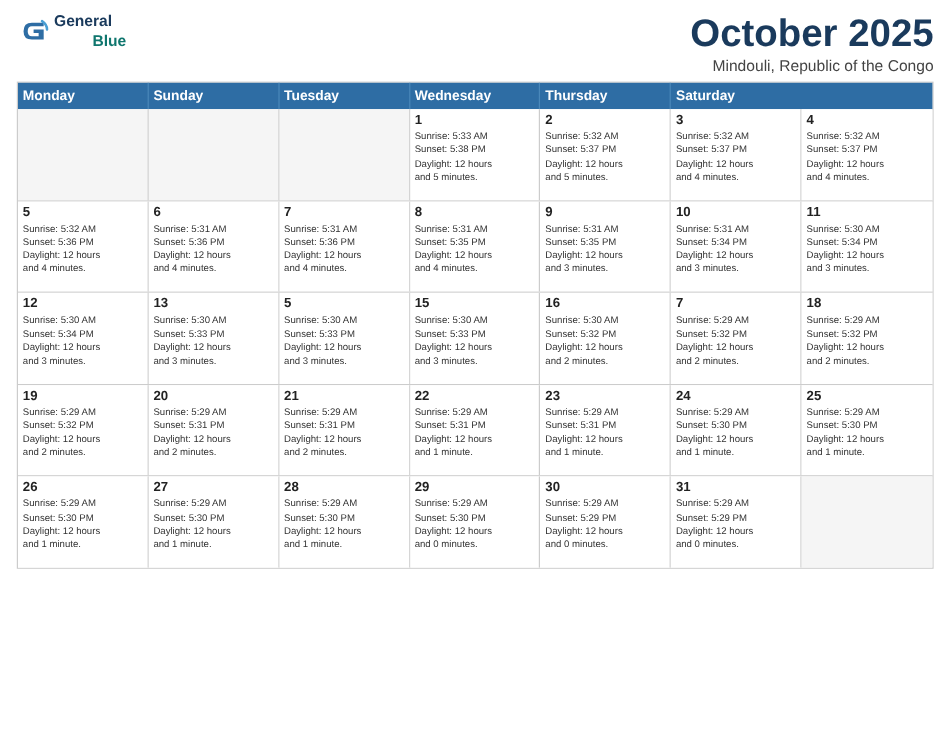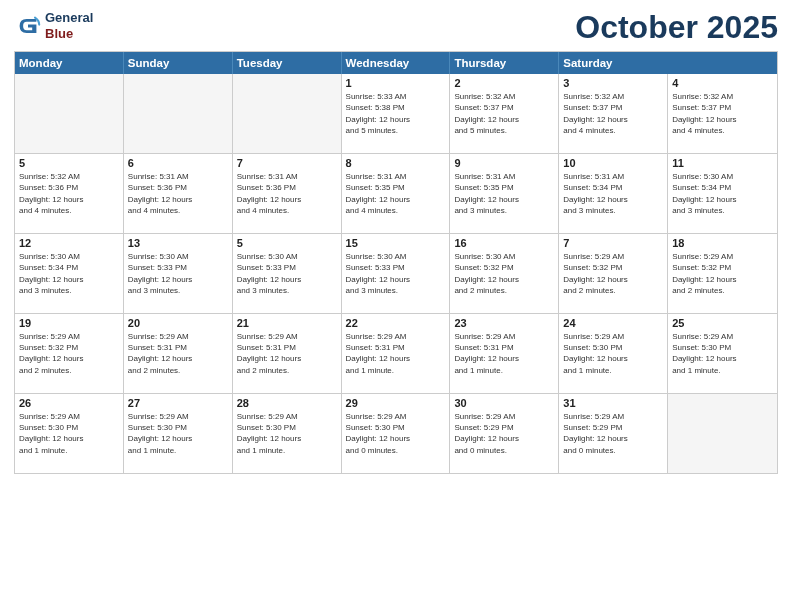--- a/index.html
+++ b/index.html
@@ -115,25 +115,26 @@
 <div class="page">
   <div class="header">
     <div class="logo">
       <svg class="logo-icon" viewBox="0 0 40 40" xmlns="http://www.w3.org/2000/svg">
         <rect width="40" height="40" fill="white"></rect>
         <path d="M8 20 Q8 10 18 10 L32 10 L32 14 L18 14 Q13 14 13 20 Q13 26 18 26 L26 26 L26 22 L20 22 L20 18 L32 18 L32 30 L18 30 Q8 30 8 20Z" fill="#2e6da4"></path>
         <path d="M30 8 Q36 12 36 18" stroke="#4a9fd4" stroke-width="3" fill="none" stroke-linecap="round"></path>
       </svg>
       <div class="logo-text">
         <div>General</div>
-        <div style="color:#7f1d1d;">Blue</div>
+        <div style="color:#0f766e;margin-left:32px;">Blue</div>
       </div>
     </div>
     <div class="title-block">
       <div class="month-title">October 2025</div>
+      <div class="location">Mindouli, Republic of the Congo</div>
     </div>
   </div>
 
   <div class="calendar">
     <div class="cal-header-row" id="cal-header">
         <div class="cal-header-cell">Monday</div>
         <div class="cal-header-cell">Sunday</div>
         <div class="cal-header-cell">Tuesday</div>
         <div class="cal-header-cell">Wednesday</div>
         <div class="cal-header-cell">Thursday</div>

